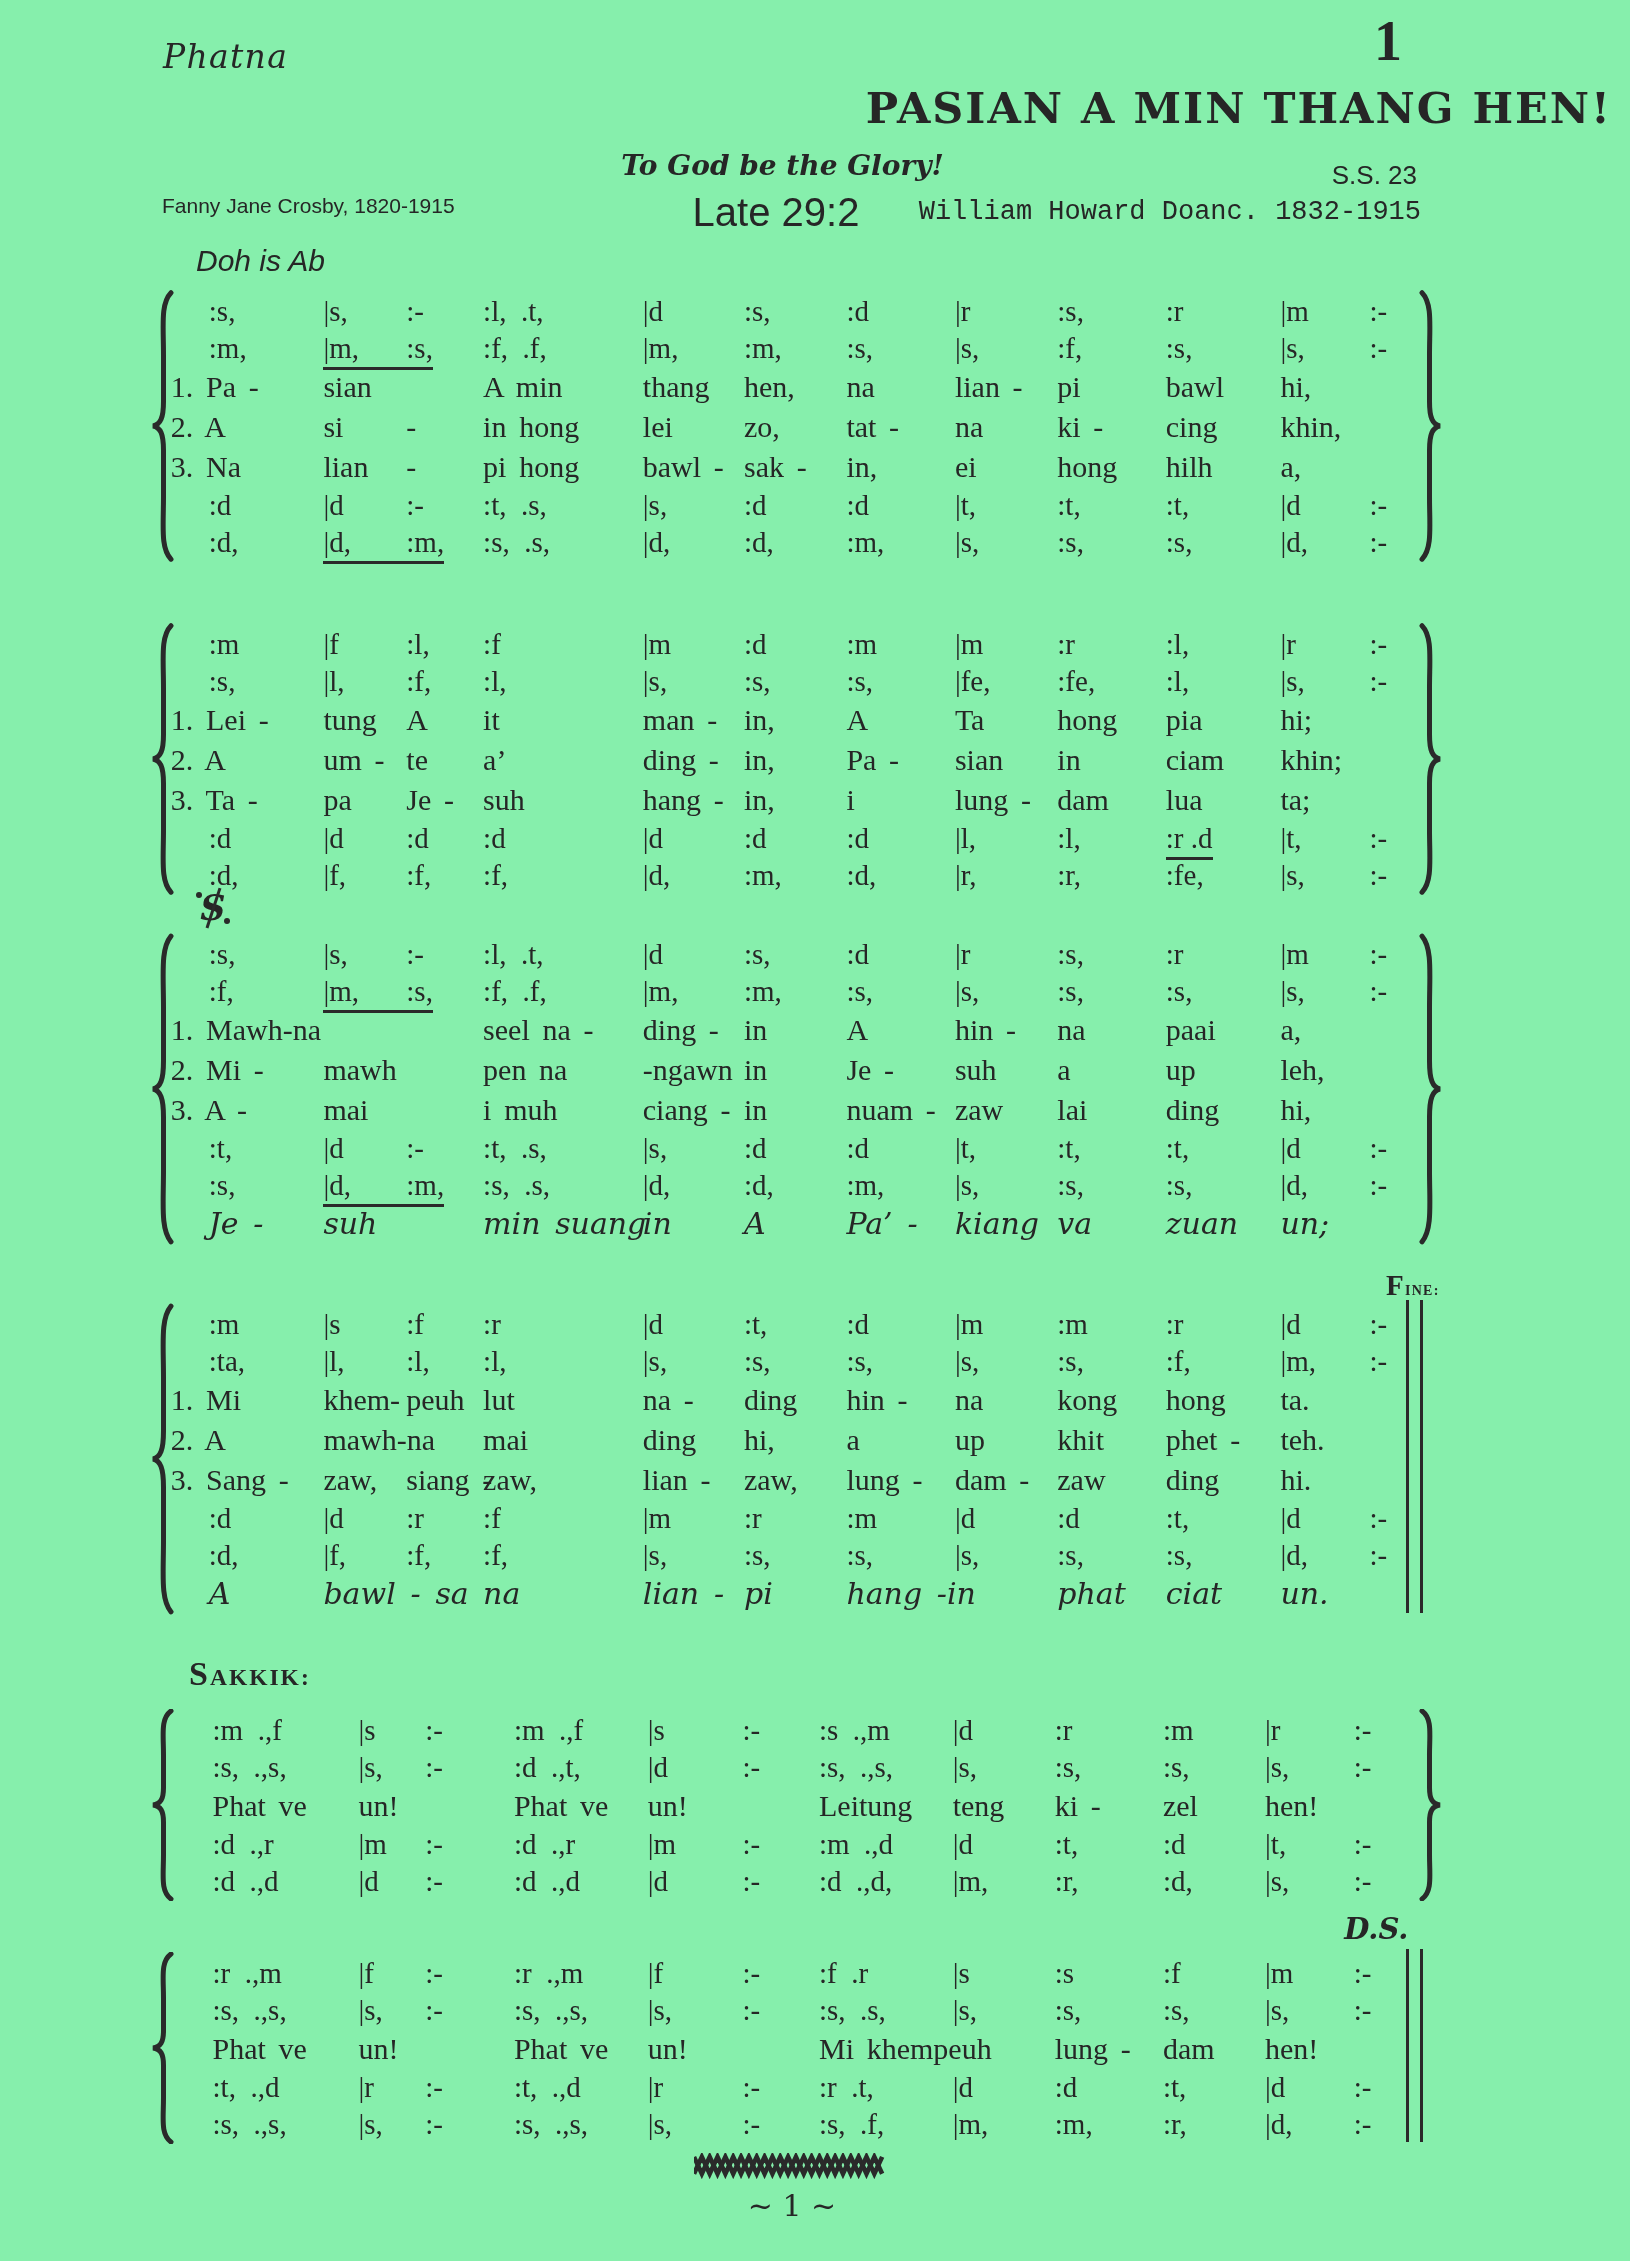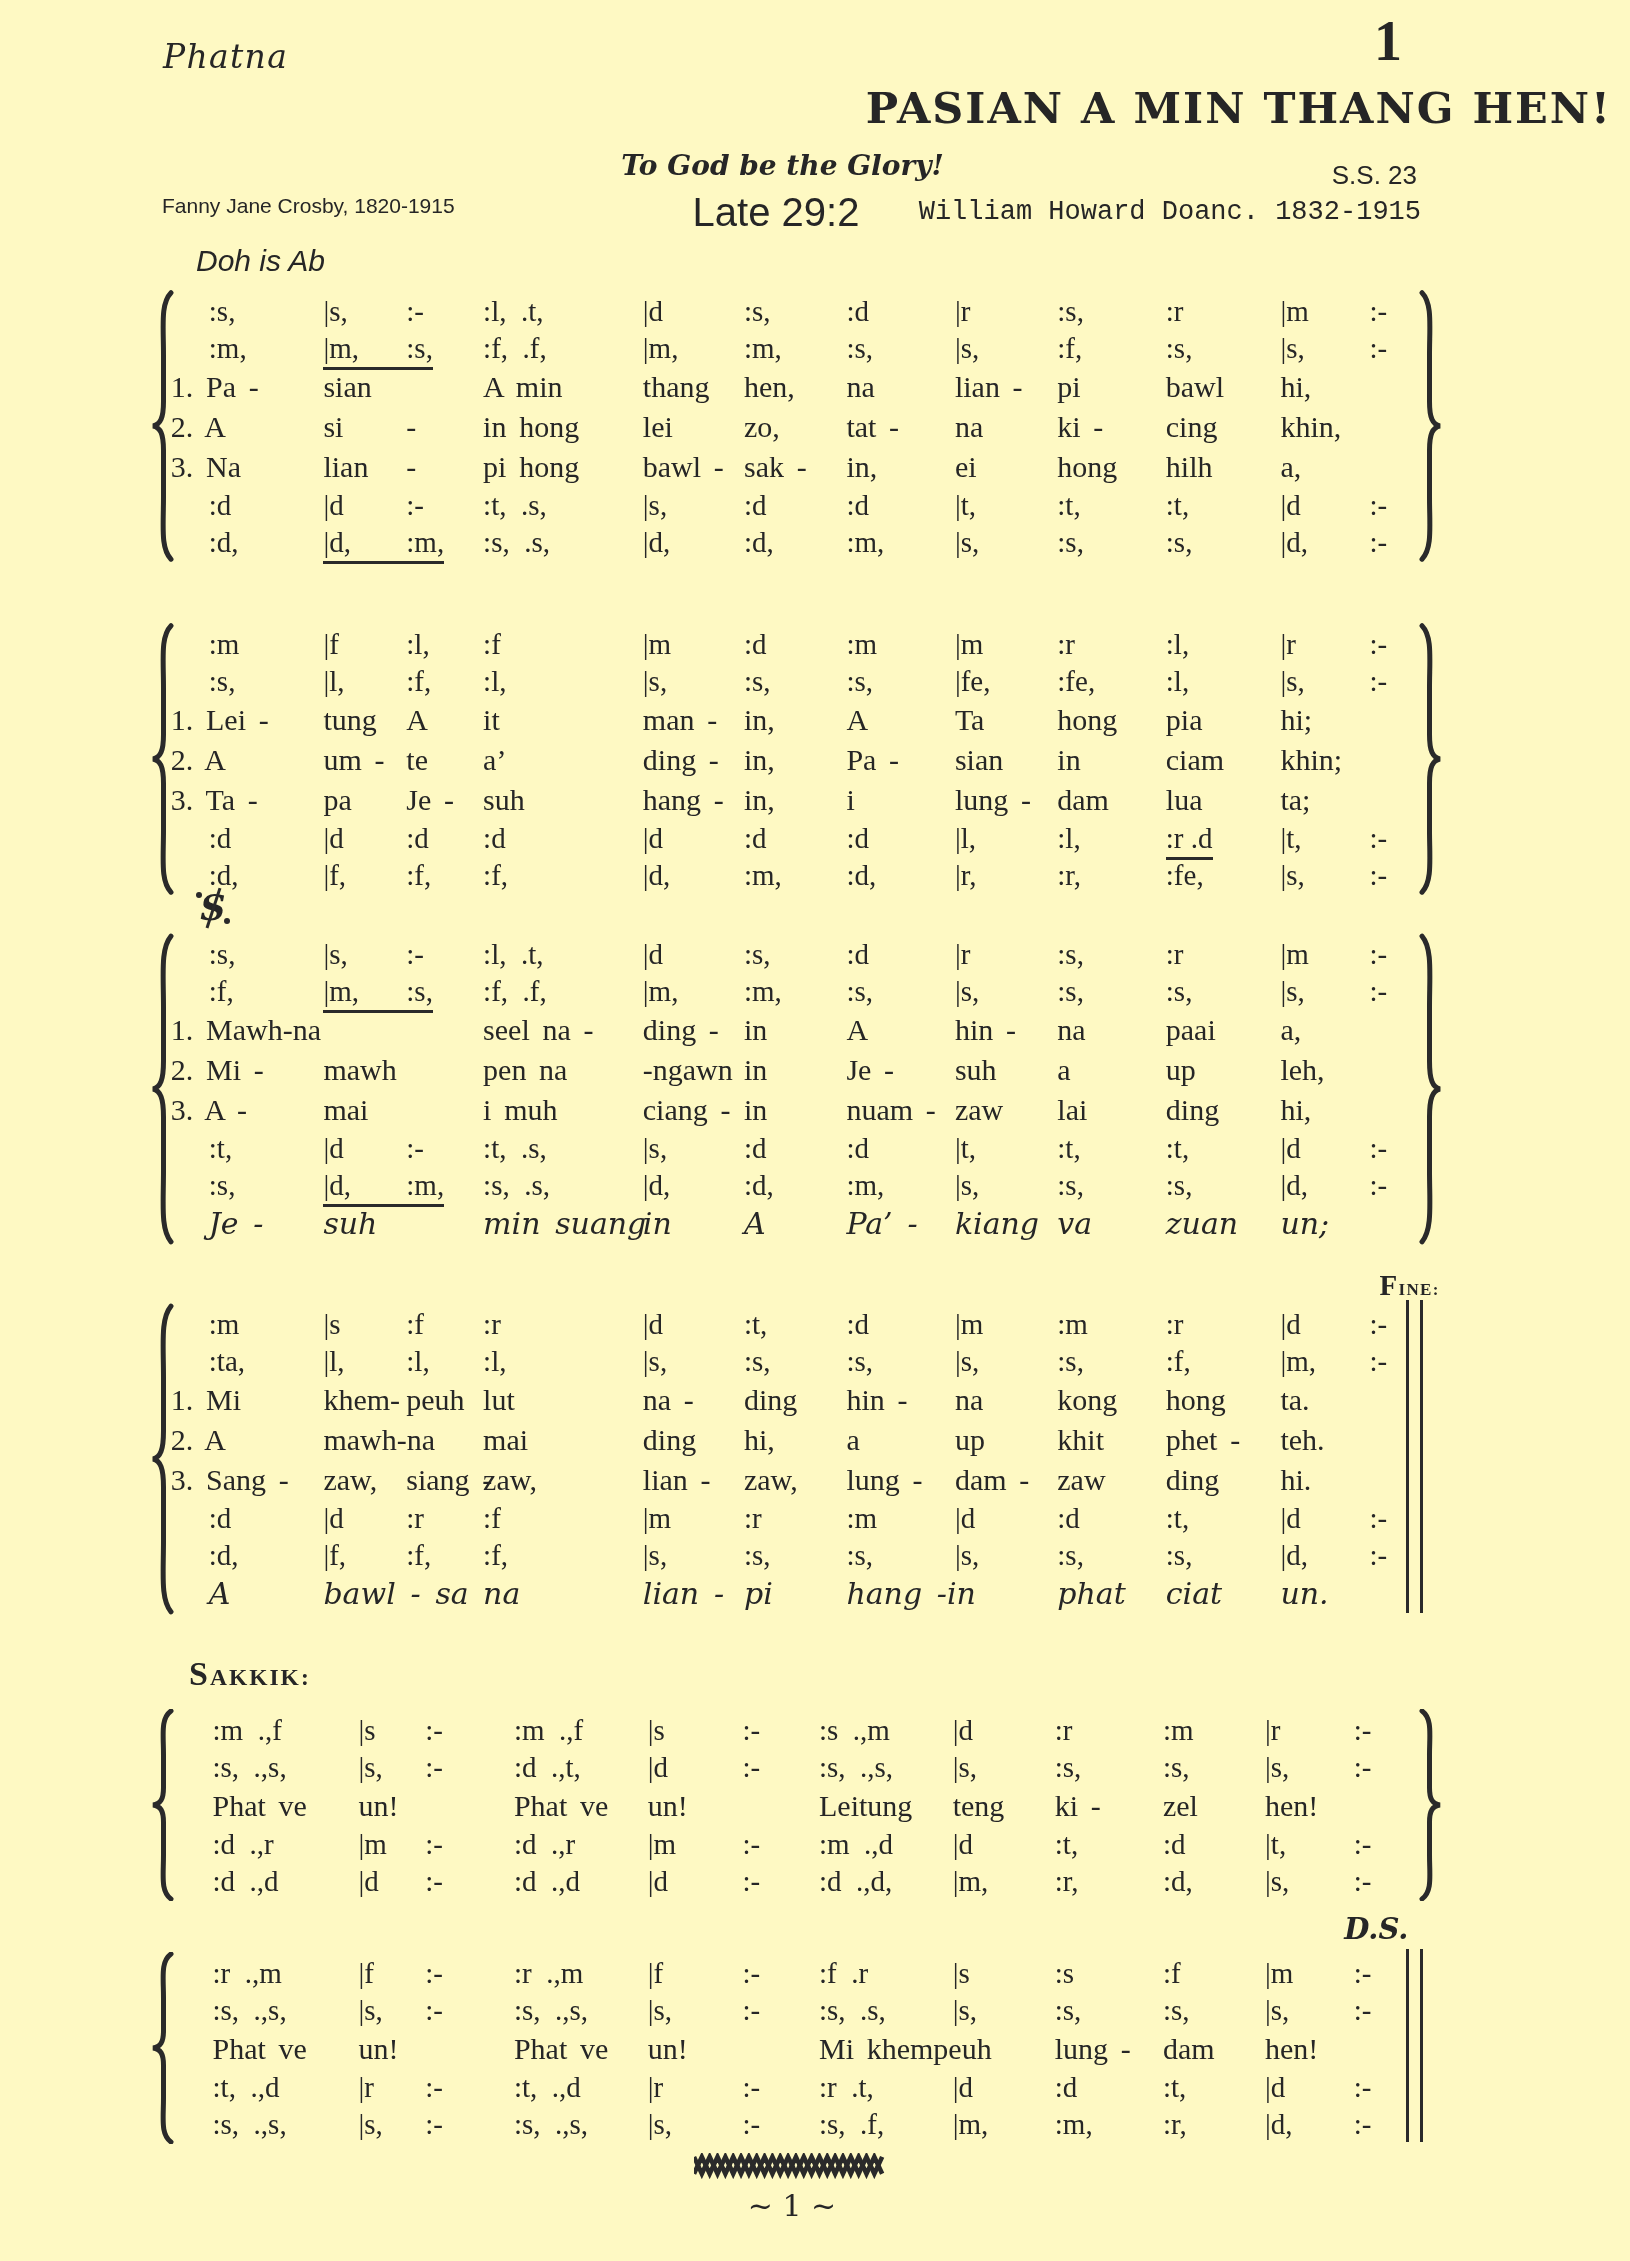--- a/index.html
+++ b/index.html
@@ -1,17 +1,17 @@
 <!DOCTYPE html>
 <html style="font-size:10.4px"><head>
 <meta charset="utf-8">
 <title>Hymn Page</title>
 <style>
   html,body{margin:0;padding:0;background:#e8e8e8;}
-  .page{width:1630px;height:2261px;background:#fef9c3;position:relative;overflow:hidden;
+  .page{width:1630px;height:2261px;background:#86efac;position:relative;overflow:hidden;
         font-family:"Liberation Serif",serif;color:#262626;}
   
   .header{position:relative;height:293px;}
   .h-phatna{position:absolute;left:163px;top:37px;font-size:33px;font-style:italic;
             font-family:"DejaVu Serif",serif;letter-spacing:1.3px;}
   .h-pagenum{position:absolute;left:1374px;top:9px;font-size:56px;font-weight:bold;}
   .h-title{position:absolute;left:0;top:83px;width:1584px;text-align:right;
            font-size:43px;font-weight:bold;letter-spacing:2px;font-family:"DejaVu Serif",serif;padding-left:28px;}
   .h-subtitle{position:absolute;left:0;top:149px;width:1565px;text-align:center;
               font-size:28px;font-style:italic;font-weight:bold;font-family:"DejaVu Serif",serif;}
@@ -48,21 +48,21 @@
   .brace.left{left:-42px;}
   .brace.right{right:-18px;}
   .brace svg{width:100%;height:100%;}
   .dbar{position:absolute;right:5.2px;top:-6.5px;bottom:1.3px;width:10.4px;
         border-left:3.9px solid #2a2a2a;border-right:3.9px solid #2a2a2a;}
   
   .section-heading{position:absolute;top:-57px;left:0;font-size:23.5px;text-transform:uppercase;
                    letter-spacing:2px;font-weight:bold;}
   .section-heading::first-letter{font-size:34px;}
   .marker-label{position:absolute;}
-  .marker-fine{top:-37px;right:-11.7px;font-size:17px;text-transform:uppercase;
+  .marker-fine{top:-37px;right:-11.7px;font-size:14px;text-transform:uppercase;
                letter-spacing:1.3px;font-weight:bold;margin-left:8px;}
   .marker-fine::first-letter{font-size:29px;}
   .marker-ds{top:-43px;right:19.6px;font-size:29px;font-style:italic;font-weight:bold;
              font-family:"DejaVu Serif",serif;}
   
   .segno{position:absolute;top:-48px;left:6.5px;width:35px;height:40px;}
   .seg-s{display:block;text-align:center;font-family:"DejaVu Serif",serif;font-weight:bold;
          font-style:italic;font-size:35px;line-height:39px;}
   .seg-slash{position:absolute;left:16.3px;top:-1.3px;width:2.6px;height:42px;background:#2a2a2a;
              transform:rotate(18deg);}

